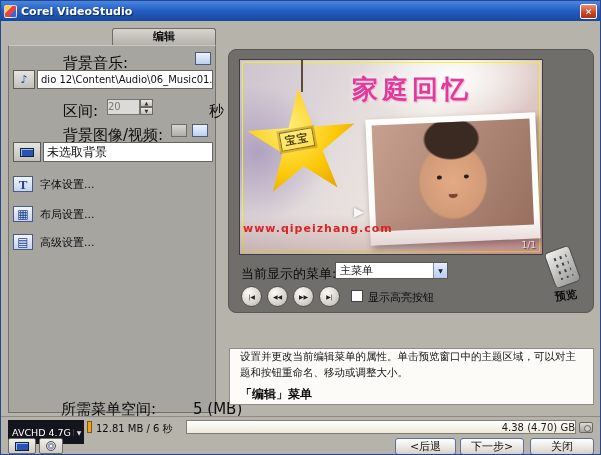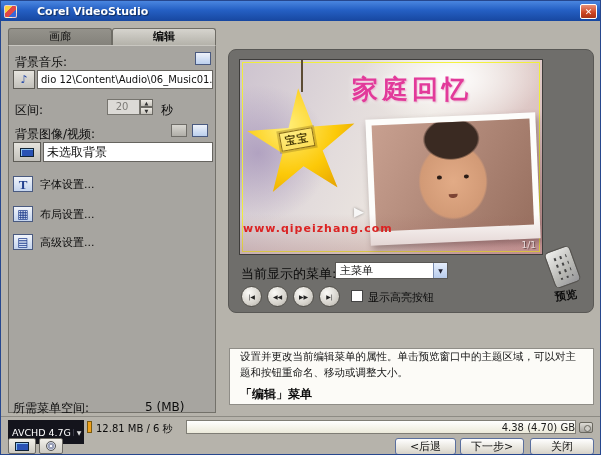--- a/index.html
+++ b/index.html
@@ -2,47 +2,47 @@
 <html><head>
 <meta charset="utf-8">
 <style>
   * { box-sizing:border-box; margin:0; padding:0; }
   body { font-family:"DejaVu Sans","Liberation Sans",sans-serif; background:#fff; }
   #win { position:relative; width:601px; height:455px; background:#b6b3ab; border:1px solid #26478e; overflow:hidden; }
 
   
   #titlebar { position:absolute; left:0; top:0; width:100%; height:20px;
     background:linear-gradient(180deg,#4a86e0 0%,#2560c4 45%,#1747a0 100%);
-    display:flex; align-items:center; gap:20px; padding:0 3px; }
+    display:flex; align-items:center; gap:4px; padding:0 3px; }
   .app-icon { width:13px; height:13px; border-radius:2px; flex:0 0 13px;
     background:linear-gradient(135deg,#f8d040 0 33%,#e04848 33% 66%,#3868d8 66% 100%);
     border:1px solid rgba(255,255,255,.7); }
   .win-title { color:#fff; font-size:11px; font-weight:bold; text-shadow:1px 1px 1px rgba(0,0,0,.5); flex:1; }
   .close-btn { width:17px; height:15px; border-radius:2px; color:#fff; font-size:9px; line-height:14px; text-align:center;
     background:linear-gradient(180deg,#e89078,#cc4422 60%,#a83318); border:1px solid #fff; cursor:default; }
 
   
   .tab { position:absolute; top:27px; height:17px; width:104px; font-size:11px; text-align:center; line-height:16px;
     border:1px solid #6e6c65; border-bottom:none; border-radius:3px 3px 0 0; color:#111; }
   #tab-gallery { left:7px; background:linear-gradient(180deg,#94928b,#84827b); }
   #tab-edit { left:111px; background:linear-gradient(180deg,#d6d4ce,#b4b2aa); font-weight:bold;text-align:center; }
 
   
   #left-panel { position:absolute; left:7px; top:44px; width:208px; height:368px;
     background:#a7a5a0; border:1px solid #73716a; border-top-color:#c9c7c1; }
-  .lp-label { position:absolute; font-size:12px; color:#0c0c0c; white-space:nowrap; }
+  .lp-label { position:absolute; font-size:15px; color:#0c0c0c; white-space:nowrap;margin-left:48px; }
   .field { position:absolute; background:#fff; border:1px solid #66645f; font-size:10px; color:#111;
     overflow:hidden; white-space:nowrap; line-height:17px; padding:0 3px; }
   .icon-btn { position:absolute; background:linear-gradient(180deg,#e6e4de,#c2c0ba); border:1px solid #5e5c56;
     display:flex; align-items:center; justify-content:center; font-size:11px; color:#2a4da8; }
   .mini-icon { position:absolute; width:16px; height:13px; border:1px solid #4a5a80;
     background:linear-gradient(180deg,#eef2fa,#bcd0ee); }
   .mini-icon.gray { border-color:#6f6d68; background:linear-gradient(180deg,#d8d6d0,#b0aea8); }
   #spin-value { position:absolute; left:98px; top:53px; width:33px; height:16px; background:#dcdad6;
-    border:1px solid #77756f; font-size:10px; color:#7d7b77; text-align:center; padding:1px 3px 0 0; }
+    border:1px solid #77756f; font-size:10px; color:#7d7b77; text-align:left; padding:1px 3px 0 0; }
   .spin-btn { position:absolute; left:131px; width:13px; height:8px; background:linear-gradient(180deg,#ece9e3,#c6c3bc);
     border:1px solid #6c6a64; font-size:5px; color:#333; text-align:center; line-height:7px; }
   .settings-row { position:absolute; left:4px; width:200px; height:20px; display:flex; align-items:center; gap:7px; cursor:default; }
   .set-icon { width:20px; height:16px; border:1px solid #4a5a80; background:linear-gradient(180deg,#f2f5fb,#c4d4ee);
     color:#23408e; font-size:12px; line-height:15px; text-align:center; font-weight:bold; }
   .set-icon.serifT { font-family:"Liberation Serif","DejaVu Serif",serif; font-size:13px; }
   .set-label { font-size:11px; color:#0c0c0c; }
 
   
   #preview-panel { position:absolute; left:227px; top:48px; width:366px; height:264px;
@@ -137,21 +137,20 @@
 <body>
 
 <div id="win">
 
   <div id="titlebar">
     <div class="app-icon"></div>
     <div class="win-title">Corel VideoStudio</div>
     <div class="close-btn">✕</div>
   </div>
 
-  <div class="tab" id="tab-gallery">画廊</div>
   <div class="tab" id="tab-edit">编辑</div>
 
   <div id="left-panel">
     <div class="lp-label" style="left:6px;top:8px">背景音乐:</div>
     <div class="mini-icon" style="left:186px;top:6px"></div>
 
     <div class="icon-btn" style="left:4px;top:24px;width:22px;height:19px">
       <span>♪</span>
     </div>
     <div class="field" style="left:28px;top:24px;width:176px;height:19px">dio 12\Content\Audio\06_Music01.mpa</div>

